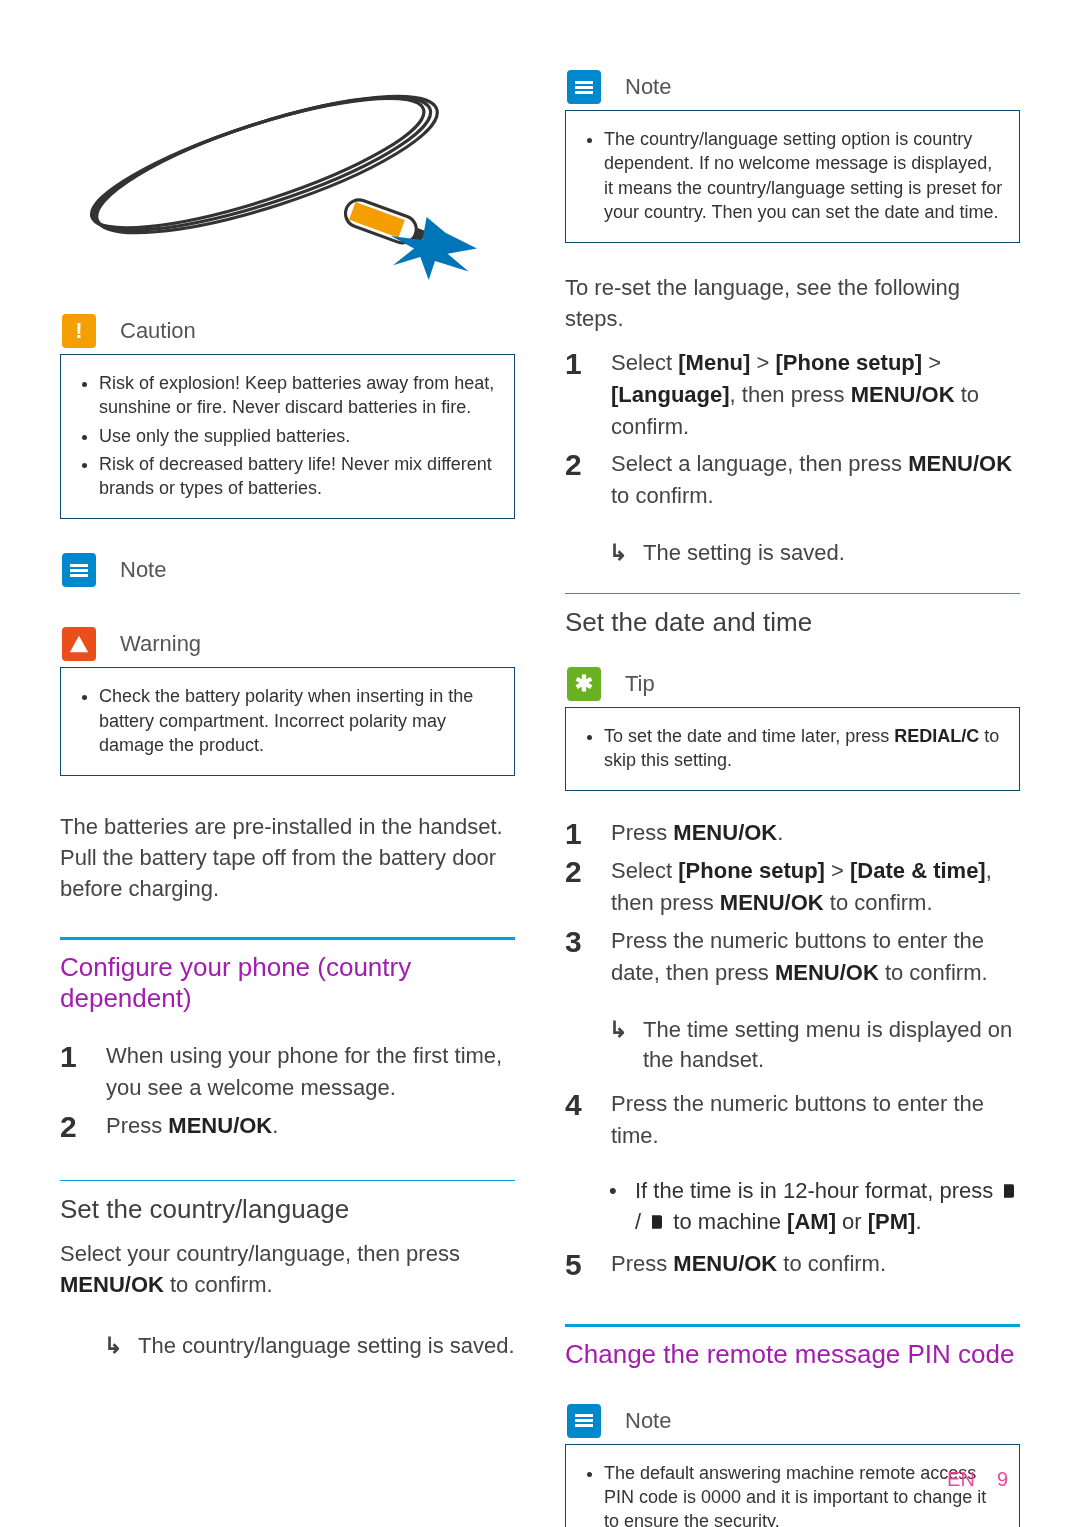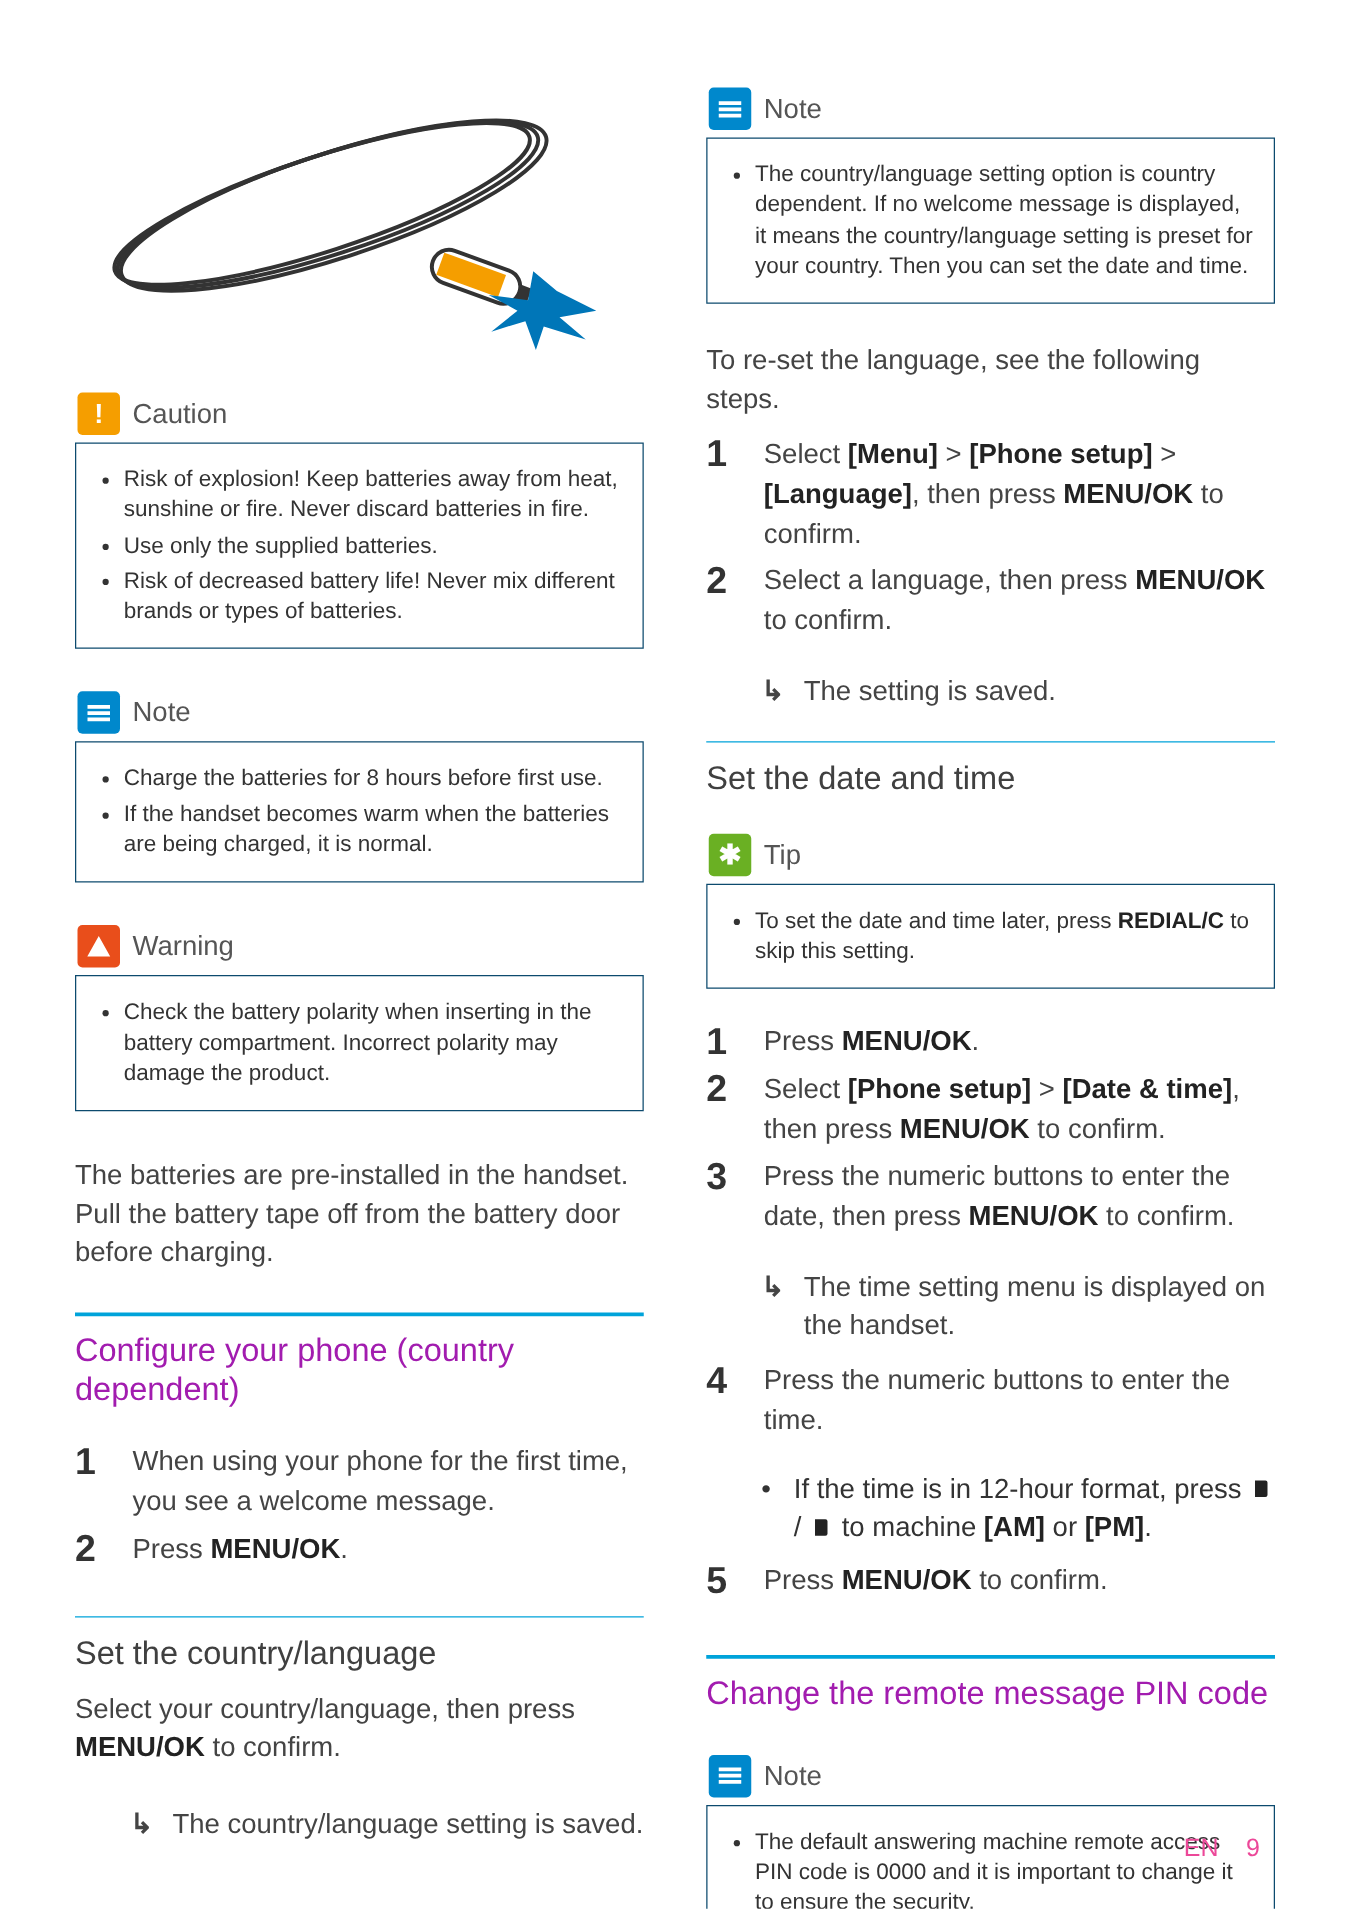--- a/index.html
+++ b/index.html
@@ -31,21 +31,21 @@
   }
   .illustration svg { max-width:100%; max-height:100%; }
 
   
   .callout {
     margin: 14px 0 20px 0;
   }
   .callout-head {
     display: flex;
     align-items: center;
-    gap: 10px;
+    gap: 24px;
     margin-bottom: 6px;
     padding-left: 2px;
   }
   .callout-icon {
     width: 34px;
     height: 34px;
     border-radius: 4px;
     display: inline-flex;
     align-items: center;
     justify-content: center;
@@ -221,26 +221,20 @@
       <div class="callout-head">
         <span class="callout-icon icon-note">
           <span class="note-lines" style="width:18px;">
             <span></span>
               <span></span>
               <span></span>
           </span>
         </span>
         <span class="callout-title">Note</span>
       </div>
-      <div class="callout-body">
-        <ul>
-          <li>Charge the batteries for 8 hours before first use.</li>
-          <li>If the handset becomes warm when the batteries are being charged, it is normal.</li>
-        </ul>
-      </div>
     </div>
 
     <div class="callout">
       <div class="callout-head">
         <span class="callout-icon icon-warning">
           <svg viewBox="0 0 24 24" width="22" height="22">
               <path fill="#fff" d="M12 3l10 18H2L12 3zm-1 6h2v5h-2V9zm0 7h2v2h-2v-2z"></path>
             </svg>
         </span>
         <span class="callout-title">Warning</span>

